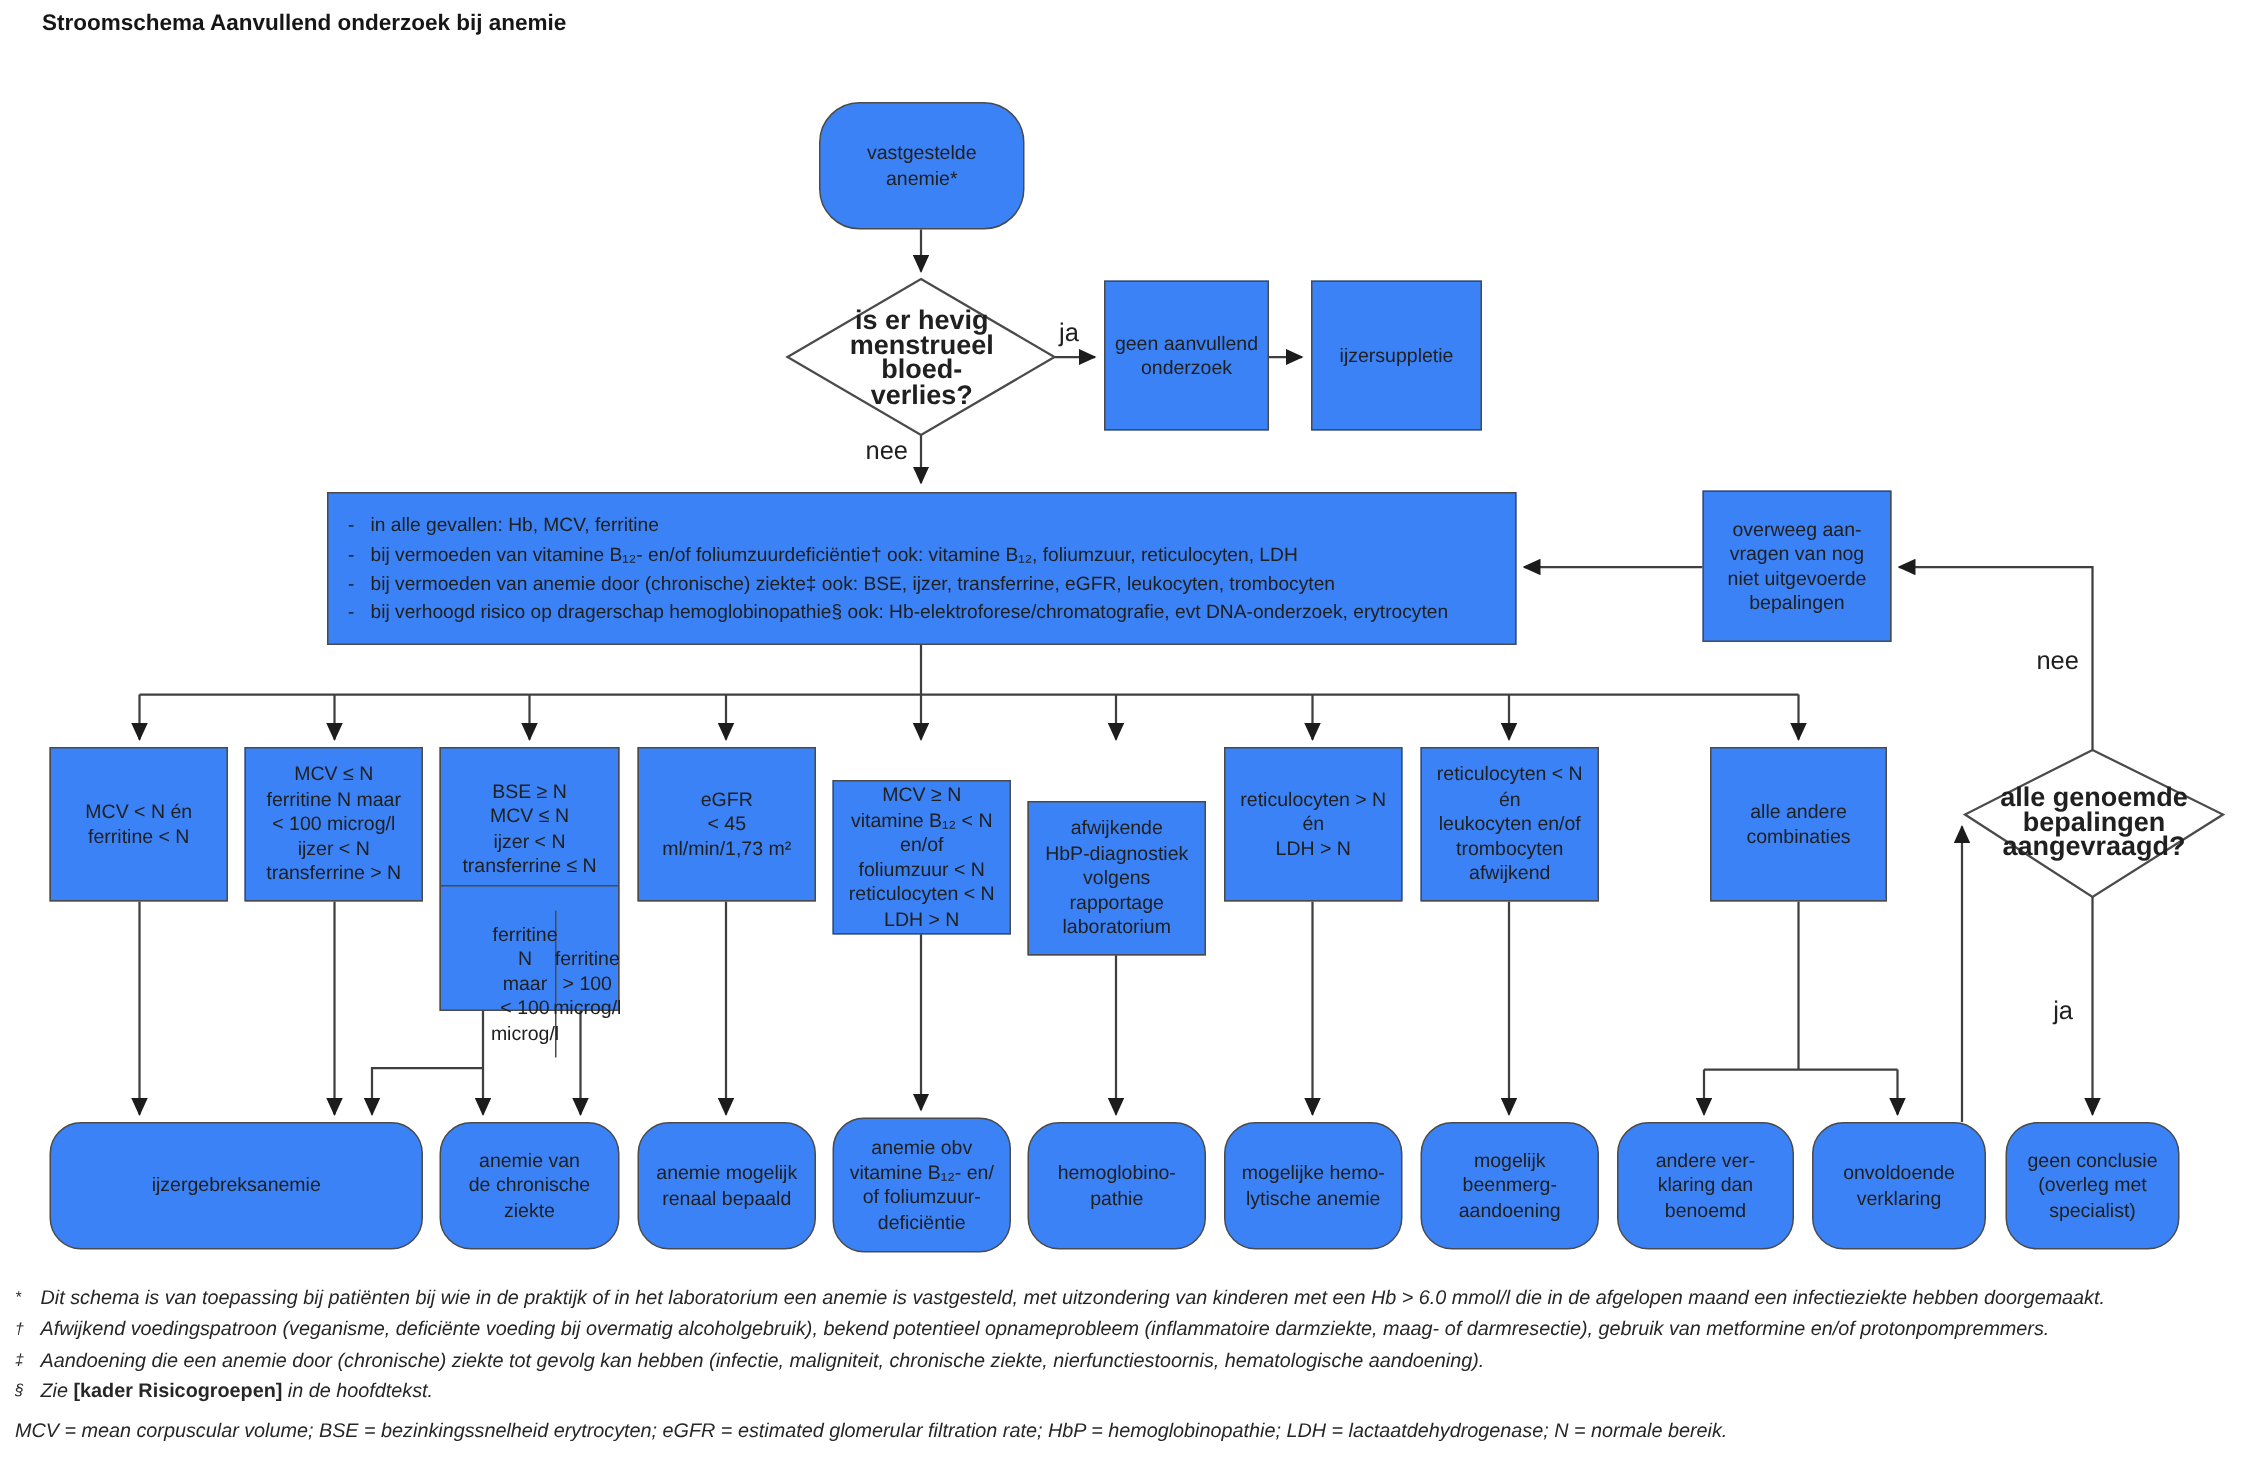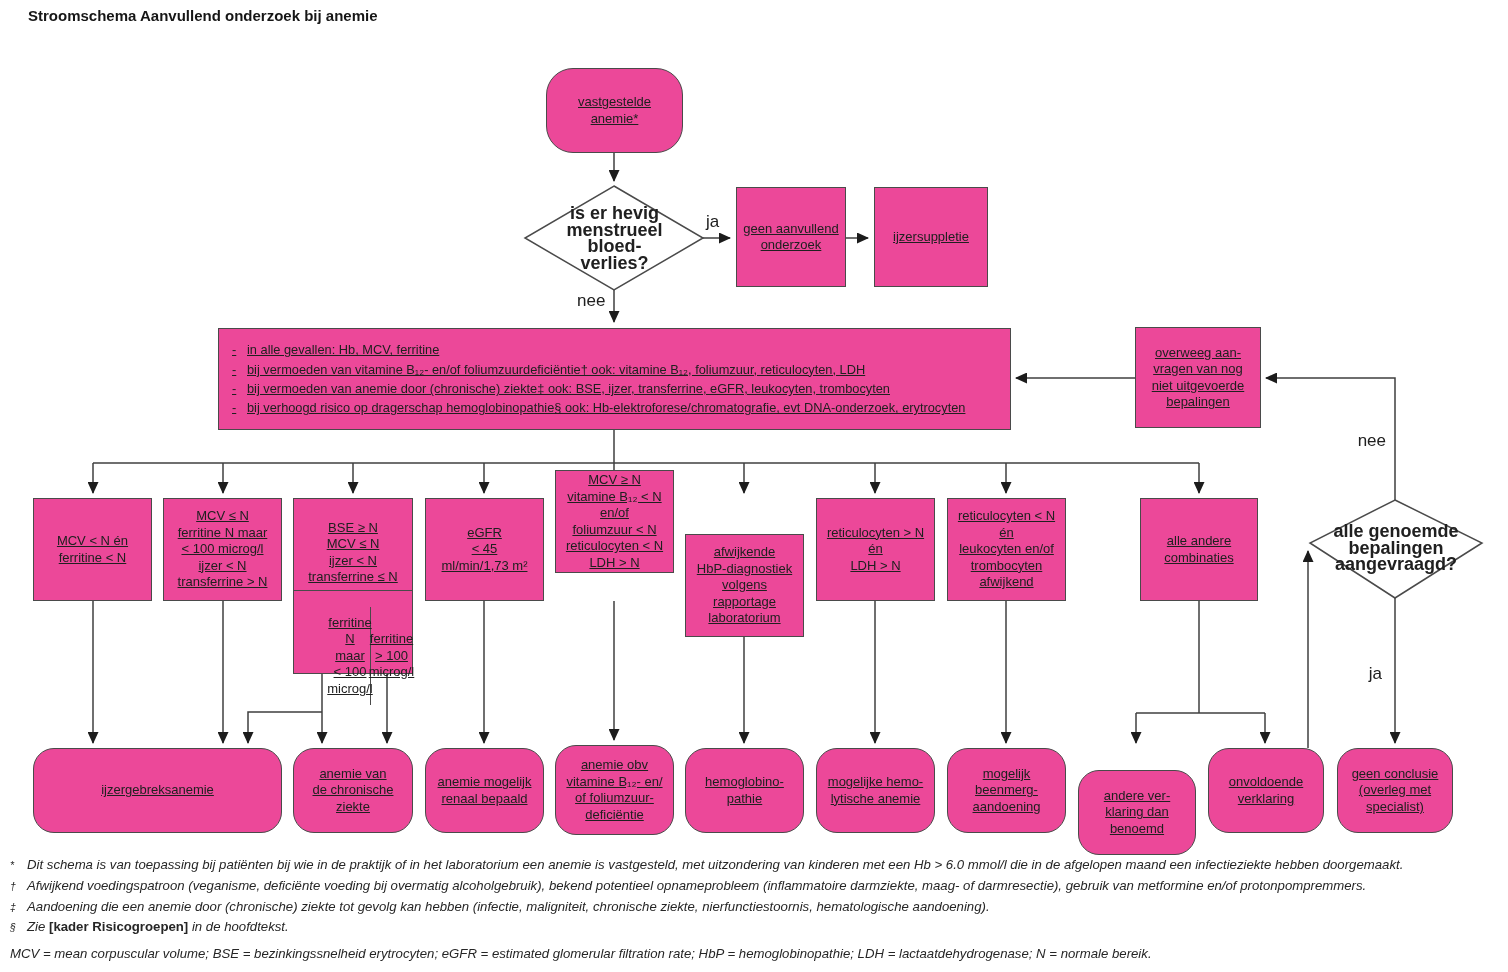--- a/index.html
+++ b/index.html
@@ -1,22 +1,22 @@
 <!DOCTYPE html>
 <html><head>
 <meta charset="utf-8">
 <style>
   html,body{margin:0;padding:0;background:#fff;}
   .stage{position:relative;width:1508px;height:972px;background:#fff;
          font-family:"Liberation Sans","DejaVu Sans",sans-serif;color:#202020;overflow:hidden;}
   .title{position:absolute;left:28px;top:7px;font-size:15px;font-weight:bold;color:#161616;}
   svg.wires{position:absolute;left:0;top:0;}
-  .node{position:absolute;box-sizing:border-box;border:1.5px solid #4a4a4a;background:#ec4899;
+  .node{position:absolute;box-sizing:border-box;border:1.5px solid #4a4a4a;background:#3b82f6;
         display:flex;align-items:center;justify-content:center;text-align:center;
-        white-space:pre-line;font-size:13px;line-height:16.5px;text-decoration:underline;}
+        white-space:pre-line;font-size:13px;line-height:16.5px;}
   .start{border-radius:27px;}
   .rounded{border-radius:21px;}
   .dtx{position:absolute;display:flex;align-items:center;justify-content:center;text-align:center;
        white-space:pre-line;font-size:18px;line-height:16.5px;font-weight:bold;}
   .lbl{position:absolute;font-size:17px;}
   .panel{flex-direction:column;align-items:flex-start;justify-content:center;text-align:left;
          padding-left:13px;white-space:normal;}
   .prow{display:flex;white-space:nowrap;font-size:12.8px;line-height:19.4px;}
   .pm{width:15px;flex:none;}
   .compound{display:block;padding:0;}
@@ -144,21 +144,21 @@
 microg/l</div>
       <div class="c3cell">ferritine
 &gt; 100
 microg/l</div>
     </div>
   </div>
 
   <div class="node" style="left:425px;top:498px;width:119px;height:103px;">eGFR
 &lt; 45
 ml/min/1,73 m²</div>
-  <div class="node" style="left:555px;top:470px;width:119px;height:103px;">MCV ≥ N
+  <div class="node" style="left:555px;top:520px;width:119px;height:103px;">MCV ≥ N
 vitamine B₁₂ &lt; N
 en/of
 foliumzuur &lt; N
 reticulocyten &lt; N
 LDH &gt; N</div>
   <div class="node" style="left:685px;top:498px;width:119px;height:103px;margin-top:36px;">afwijkende
 HbP-diagnostiek
 volgens
 rapportage
 laboratorium</div>
@@ -189,21 +189,21 @@
 vitamine B₁₂- en/
 of foliumzuur-
 deficiëntie</div>
   <div class="node rounded" style="left:685px;top:748px;width:119px;height:85px;">hemoglobino-
 pathie</div>
   <div class="node rounded" style="left:816px;top:748px;width:119px;height:85px;">mogelijke hemo-
 lytische anemie</div>
   <div class="node rounded" style="left:947px;top:748px;width:119px;height:85px;">mogelijk
 beenmerg-
 aandoening</div>
-  <div class="node rounded" style="left:1078px;top:748px;width:118px;height:85px;margin-top:22px;">andere ver-
+  <div class="node rounded" style="left:1078px;top:748px;width:118px;height:85px;">andere ver-
 klaring dan
 benoemd</div>
   <div class="node rounded" style="left:1208px;top:748px;width:116px;height:85px;">onvoldoende
 verklaring</div>
   <div class="node rounded" style="left:1337px;top:748px;width:116px;height:85px;">geen conclusie
 (overleg met
 specialist)</div>
 
   <div class="fns">
     <div class="fn">

